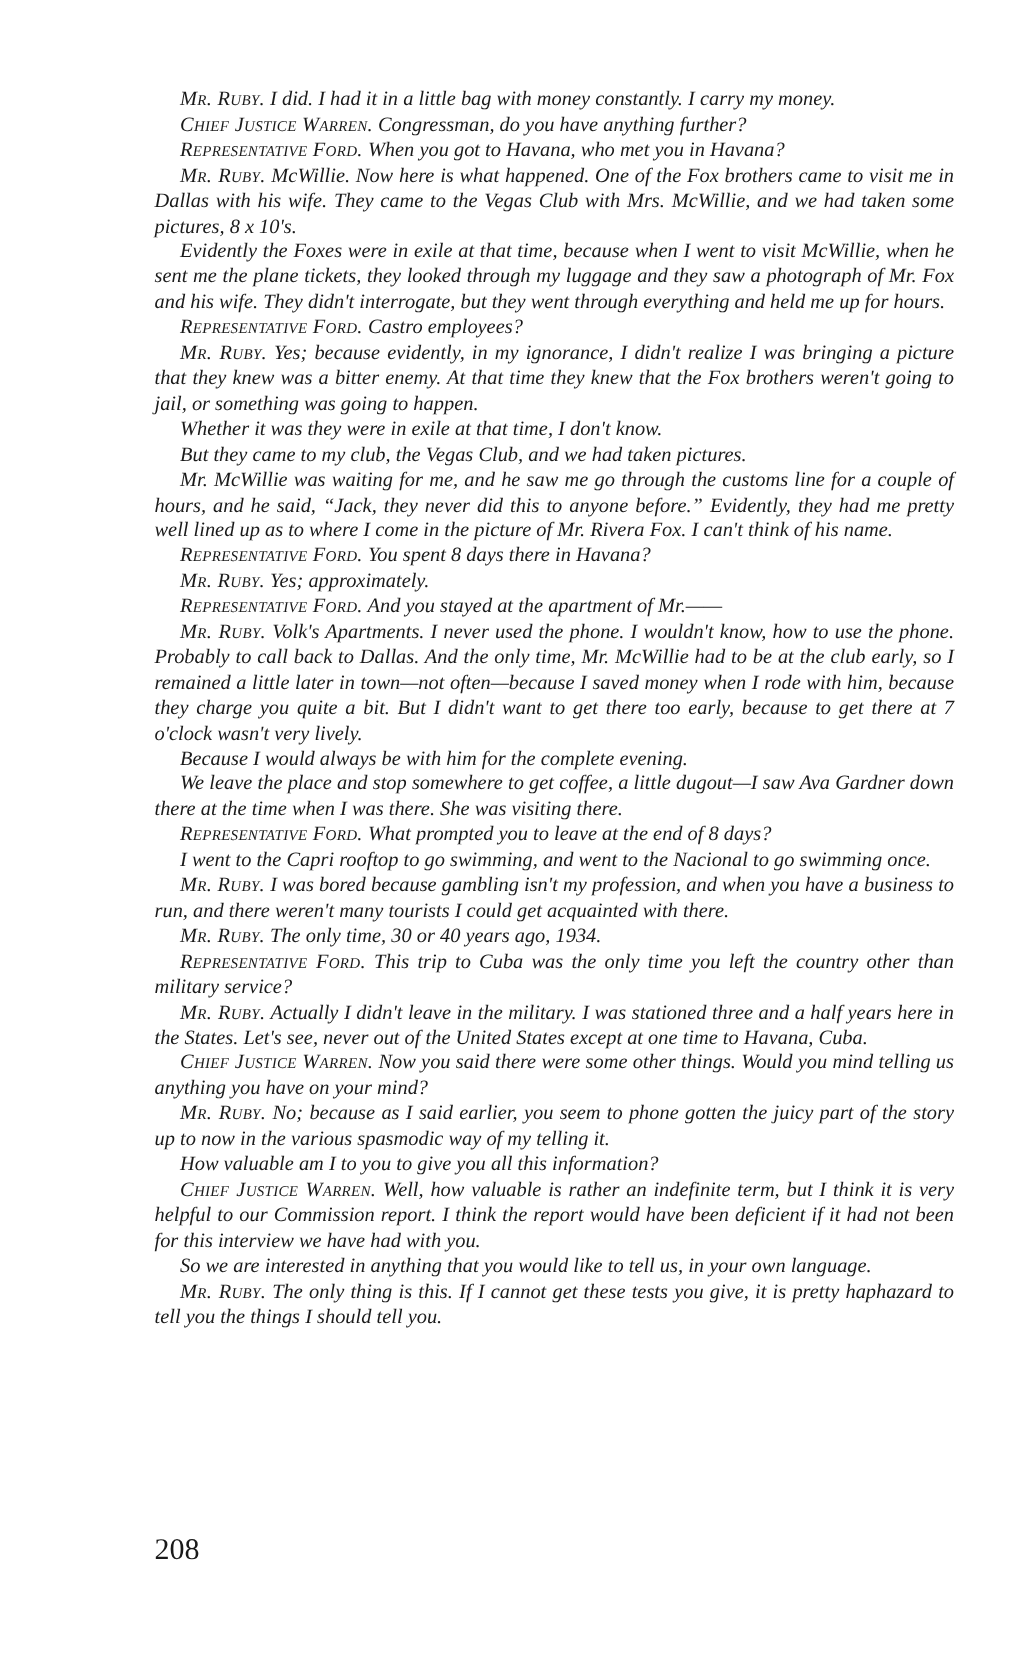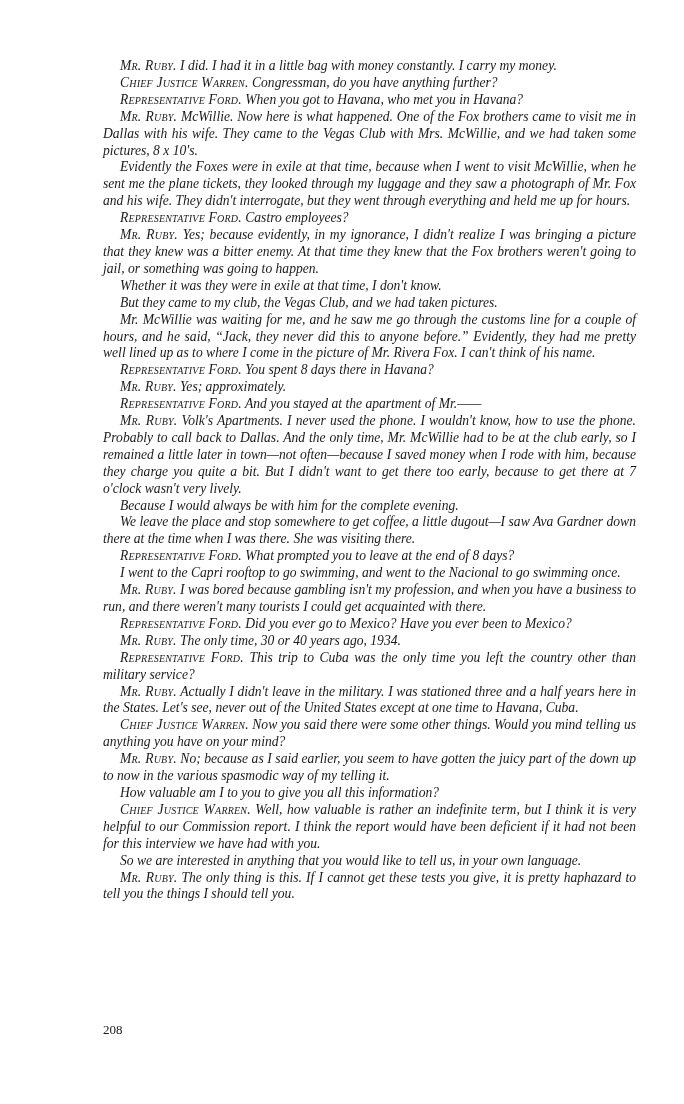--- a/index.html
+++ b/index.html
@@ -15,21 +15,21 @@
     color: #1a1a1a;
     text-align: justify;
   }
   .para { margin: 0; text-indent: 17px; font-style: italic; }
   .speaker { font-variant: small-caps; letter-spacing: 0.2px; }
   .folio {
     position: absolute;
     left: 103px;
     top: 1022px;
     font-family: "Liberation Serif", "DejaVu Serif", serif;
-    font-size: 13px;
+    font-size: 20px;
     color: #1a1a1a;
   }
 </style>
 </head>
 <body>
 
 <div class="page" id="transcript">
     <p class="para"><span class="speaker">Mr. Ruby.</span> <span>I did.  I had it in a little bag with money constantly.  I carry my money.</span></p>
     <p class="para"><span class="speaker">Chief Justice Warren.</span> <span>Congressman, do you have anything further?</span></p>
     <p class="para"><span class="speaker">Representative Ford.</span> <span>When you got to Havana, who met you in Havana?</span></p>
@@ -42,25 +42,24 @@
     <p class="para"><span>Mr. McWillie was waiting for me, and he saw me go through the customs line for a couple of hours, and he said, “Jack, they never did this to anyone before.” Evidently, they had me pretty well lined up as to where I come in the picture of Mr. Rivera Fox.   I can't think of his name.</span></p>
     <p class="para"><span class="speaker">Representative Ford.</span> <span>You spent 8 days there in Havana?</span></p>
     <p class="para"><span class="speaker">Mr. Ruby.</span> <span>Yes; approximately.</span></p>
     <p class="para"><span class="speaker">Representative Ford.</span> <span>And you stayed at the apartment of Mr.——</span></p>
     <p class="para"><span class="speaker">Mr. Ruby.</span> <span>Volk's Apartments.  I never used the phone.  I wouldn't know, how to use the phone.  Probably to call back to Dallas.  And the only time, Mr. McWillie had to be at the club early, so I remained a little later in town—not often—because I saved money when I rode with him, because they charge you quite a bit.  But I didn't want to get there too early, because to get there at 7 o'clock wasn't very lively.</span></p>
     <p class="para"><span>Because I would always be with him for the complete evening.</span></p>
     <p class="para"><span>We leave the place and stop somewhere to get coffee, a little dugout—I saw Ava Gardner down there at the time when I was there.  She was visiting there.</span></p>
     <p class="para"><span class="speaker">Representative Ford.</span> <span>What prompted you to leave at the end of 8 days?</span></p>
     <p class="para"><span>I went to the Capri rooftop to go swimming, and went to the Nacional to go swimming once.</span></p>
     <p class="para"><span class="speaker">Mr. Ruby.</span> <span>I was bored because gambling isn't my profession, and when you have a business to run, and there weren't many tourists I could get acquainted with there.</span></p>
-    <p class="para"><span class="speaker">Representative Ford.</span> <span>Did you ever go to Mexico?  Have you ever been to Mexico?</span></p>
     <p class="para"><span class="speaker">Mr. Ruby.</span> <span>The only time, 30 or 40 years ago, 1934.</span></p>
     <p class="para"><span class="speaker">Representative Ford.</span> <span>This trip to Cuba was the only time you left the country other than military service?</span></p>
     <p class="para"><span class="speaker">Mr. Ruby.</span> <span>Actually I didn't leave in the military.  I was stationed three and a half years here in the States.  Let's see, never out of the United States except at one time to Havana, Cuba.</span></p>
     <p class="para"><span class="speaker">Chief Justice Warren.</span> <span>Now you said there were some other things.  Would you mind telling us anything you have on your mind?</span></p>
-    <p class="para"><span class="speaker">Mr. Ruby.</span> <span>No; because as I said earlier, you seem to have gotten the juicy part of the down up to now in the various spasmodic way of my telling it.</span></p>
+    <p class="para"><span class="speaker">Mr. Ruby.</span> <span>No; because as I said earlier, you seem to phone gotten the juicy part of the story up to now in the various spasmodic way of my telling it.</span></p>
     <p class="para"><span>How valuable am I to you to give you all this information?</span></p>
     <p class="para"><span class="speaker">Chief Justice Warren.</span> <span>Well, how valuable is rather an indefinite term, but I think it is very helpful to our Commission report.  I think the report would have been deficient if it had not been for this interview we have had with you.</span></p>
     <p class="para"><span>So we are interested in anything that you would like to tell us, in your own language.</span></p>
     <p class="para"><span class="speaker">Mr. Ruby.</span> <span>The only thing is this.  If I cannot get these tests you give, it is pretty haphazard to tell you the things I should tell you.</span></p>
   </div>
 
 <div class="folio">208</div>
 
 </body></html>

